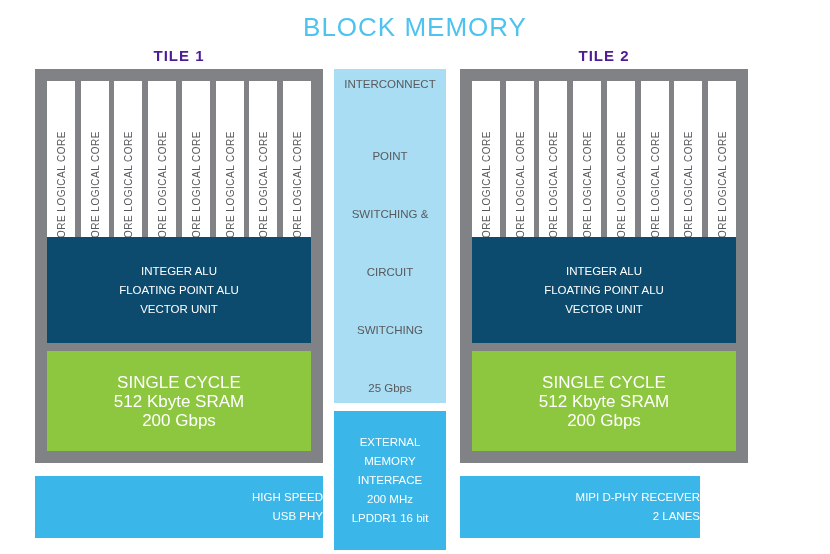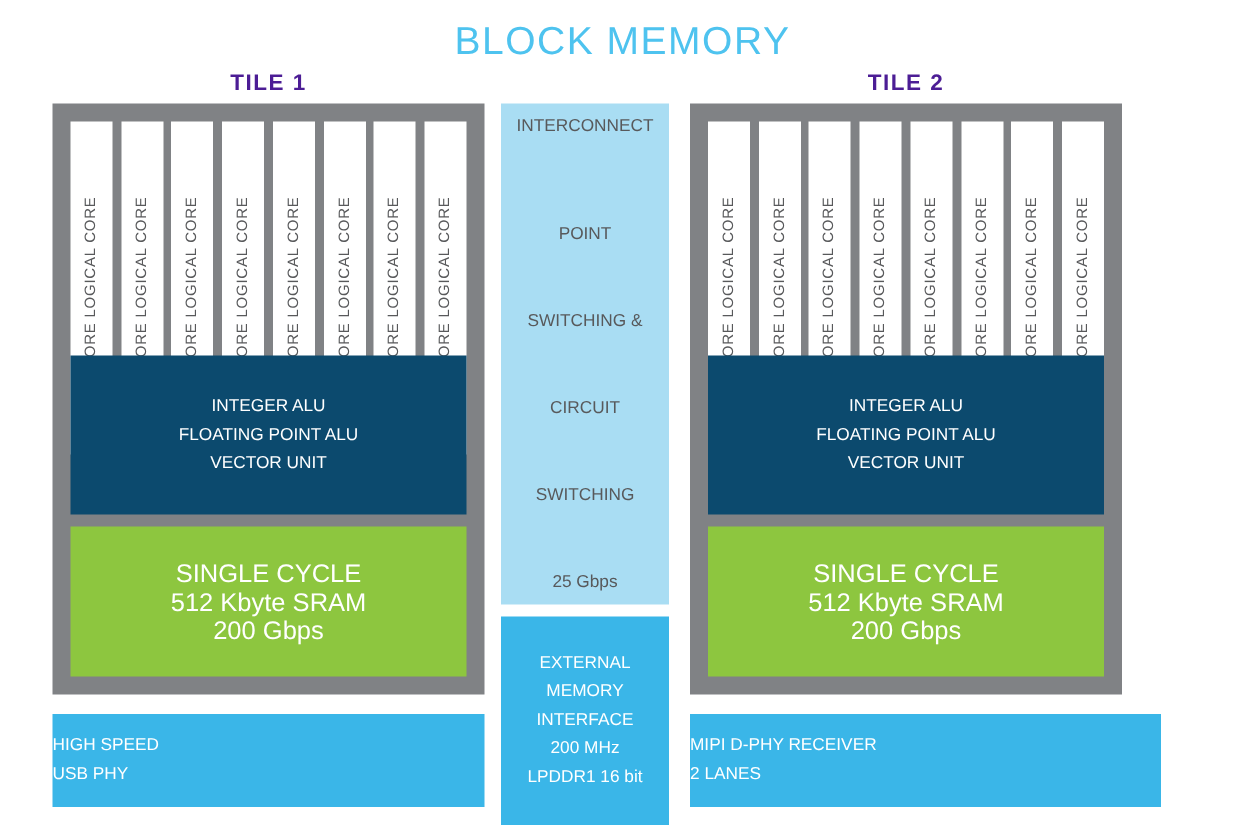--- a/index.html
+++ b/index.html
@@ -108,28 +108,28 @@
   }
 
   .bottom-bar {
     position: absolute;
     top: 476px;
     height: 62px;
     background: #3ab6e8;
     color: #ffffff;
     display: flex;
     flex-direction: column;
-    align-items: flex-start;
+    align-items: flex-end;
     justify-content: center;
     font-size: 11.5px;
     line-height: 19px;
     text-align: center;
   }
   #usb-phy { left: 35px; width: 288px; }
-  #mipi-phy { left: 460px; width: 314px; }
+  #mipi-phy { left: 460px; width: 240px; }
 
   .interconnect {
     position: absolute;
     left: 334px;
     top: 69px;
     width: 112px;
     height: 334px;
     background: #a9ddf3;
     color: #58595b;
     display: flex;

